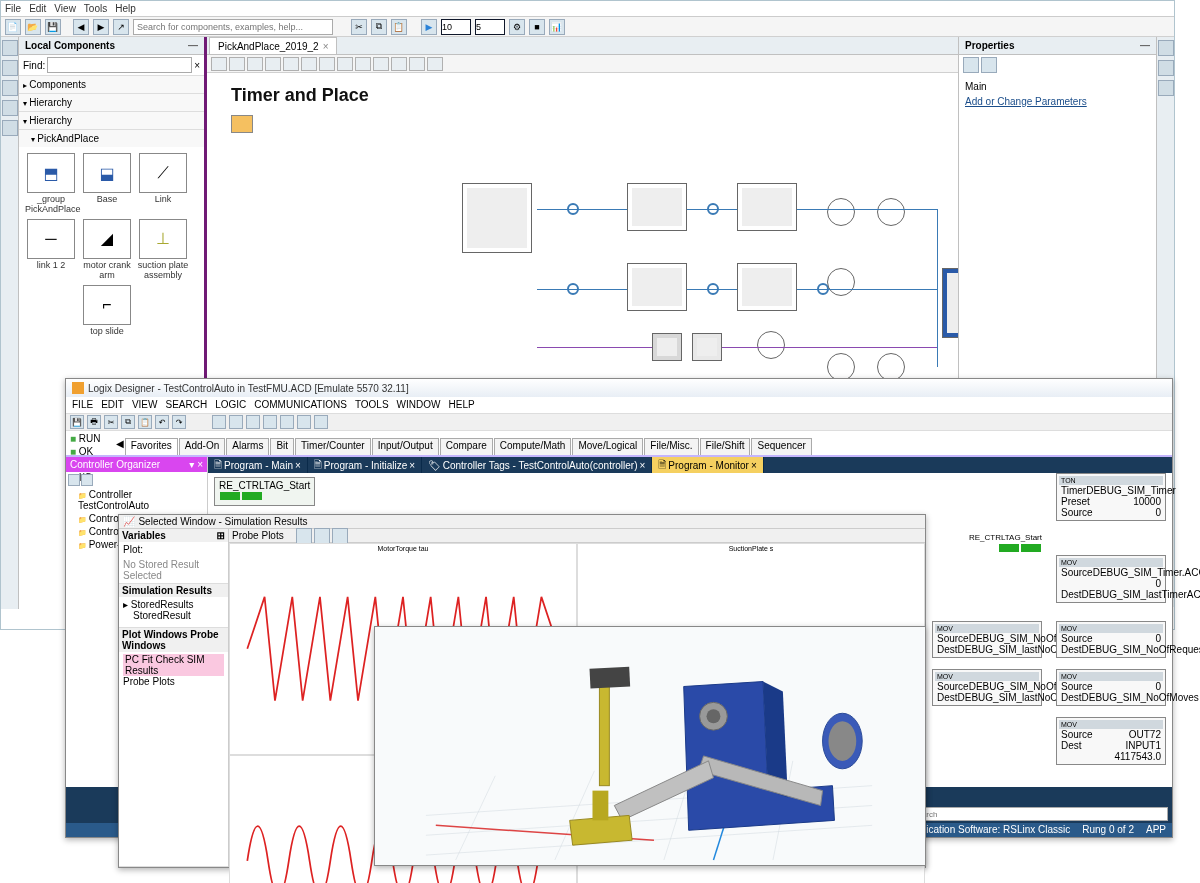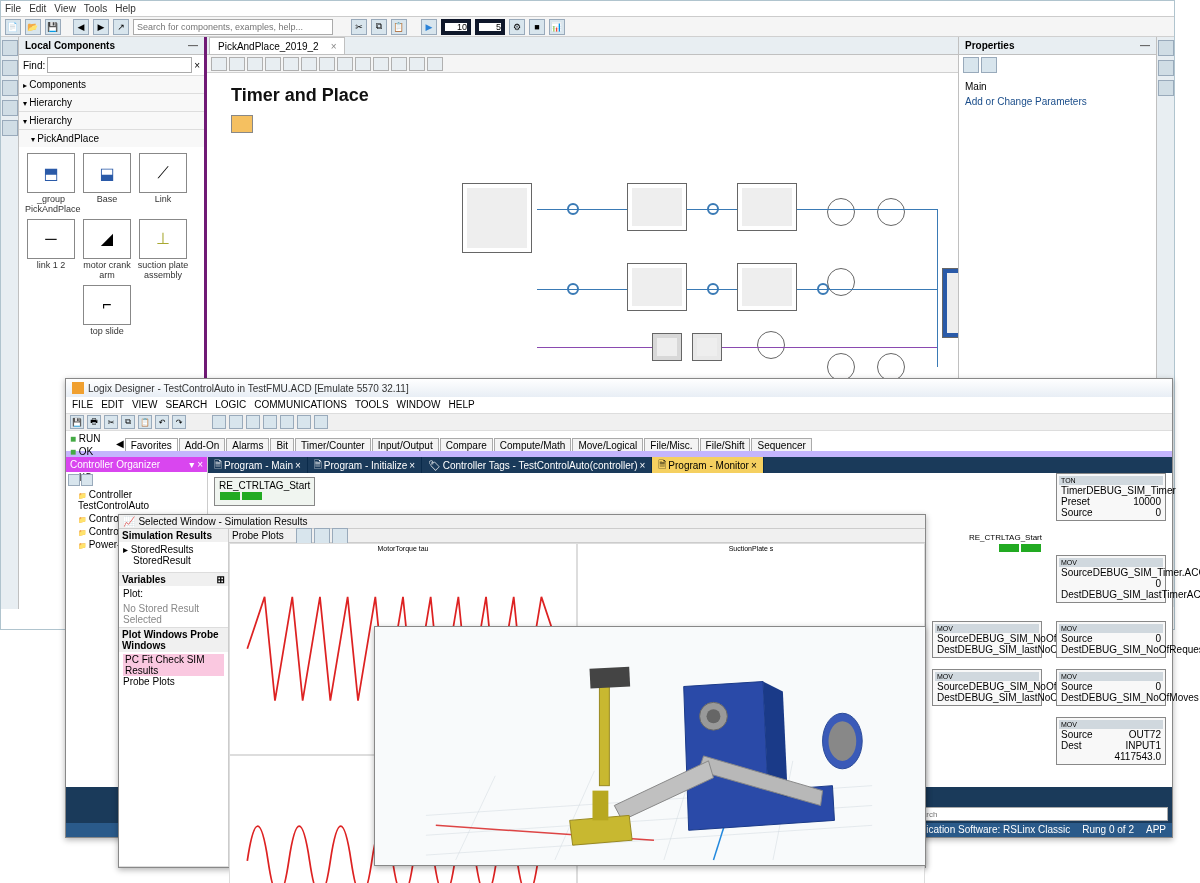--- a/index.html
+++ b/index.html
@@ -3,66 +3,66 @@
 <meta charset="utf-8">
 <style>
 *{box-sizing:border-box;margin:0;padding:0;font-family:Arial,sans-serif;font-size:10px}
 body{background:#fff;width:1200px;height:883px;position:relative;overflow:hidden}
 .main-window{position:absolute;top:0;left:0;width:1175px;height:630px;background:#fff;border:1px solid #b0c4ce}
 .menu-bar{height:16px;background:#fff;padding:2px 4px;display:flex;gap:8px;border-bottom:1px solid #ccc}
 .menu-item{font-size:10px;color:#333;cursor:pointer}
 .toolbar-row{height:20px;background:#f5f5f5;border-bottom:1px solid #d0d0d0;display:flex;align-items:center;padding:0 4px;gap:4px}
 .tb-icon{width:16px;height:16px;background:#d8e5ed;border:1px solid #9ab;display:inline-flex;align-items:center;justify-content:center;font-size:9px;cursor:pointer}
 .search-box{width:200px;height:16px;border:1px solid #aaa;padding:0 3px;font-size:9px;color:#888}
-.num-input{width:30px;height:16px;border:4px solid #0f172a;text-align:right;font-size:9px}
+.num-input{width:30px;height:16px;border:1px solid #0f172a;text-align:left;font-size:9px}
 .main-body{display:flex;height:calc(100% - 56px)}
 .left-rail{width:18px;background:#e8eef2;border-right:1px solid #c0c0c0;display:flex;flex-direction:column;gap:2px;padding-top:2px}
 .rail-icon{width:16px;height:16px;margin:1px auto;background:#d0dde5;border:1px solid #9ab;cursor:pointer}
 .left-panel{width:188px;background:#fff;border-right:3px solid #701a75}
 .panel-title{background:#e8eef2;padding:3px 6px;font-weight:bold;font-size:11px;border-bottom:1px solid #c0c0c0;display:flex;justify-content:space-between}
 .min-icon{color:#666;cursor:pointer}
 .find-row{padding:2px 4px;display:flex;align-items:center;gap:2px}
 .find-input{flex:1;height:16px;border:1px solid #aaa;padding:0 2px}
 .tree-section{border-top:1px solid #ddd;padding:3px 4px;background:#f8f8f8;font-size:10px;cursor:pointer}
 .tree-section::before{content:"▸ ";font-size:8px}
 .tree-section.open::before{content:"▾ "}
 .comp-grid{padding:6px;display:flex;flex-wrap:wrap;gap:4px}
 .comp-item{width:52px;text-align:center}
 .comp-thumb{width:48px;height:40px;border:1px solid #888;background:#fff;display:flex;align-items:center;justify-content:center;font-size:16px;margin:0 auto}
 .comp-label{font-size:9px;color:#333;margin-top:2px;line-height:1.1}
 .canvas-area{flex:1;background:#fff;position:relative}
 .tab-strip{height:18px;background:#e8eef2;display:flex;padding-left:2px;border-bottom:1px solid #c0c0c0}
-.doc-tab{background:#fff;border:1px solid #c0c0c0;border-bottom:none;padding:1px 8px;font-size:9px;display:flex;gap:12px;align-items:center}
+.doc-tab{background:#fff;border:1px solid #c0c0c0;border-bottom:none;padding:1px 8px;font-size:9px;display:flex;gap:4px;align-items:center}
 .close-x{color:#888;cursor:pointer}
 .canvas-toolbar{height:18px;background:#f5f5f5;border-bottom:1px solid #d0d0d0;display:flex;align-items:center;justify-content:space-between;padding:0 4px}
 .ct-group{display:flex;gap:2px}
 .ct-icon{width:16px;height:14px;background:#e8eef2;border:1px solid #b0b0b0;cursor:pointer}
 .zoom-box{border:1px solid #aaa;padding:1px 3px;font-size:9px;background:#fff}
 .diagram{position:relative;width:100%;height:calc(100% - 40px);background:#fff}
 .diag-title{position:absolute;top:12px;left:24px;font-size:18px;font-weight:bold;color:#111}
 .diag-icon{position:absolute;top:42px;left:24px;width:22px;height:18px;background:#f5c060;border:1px solid #888}
 .block{position:absolute;width:60px;height:48px;border:1px solid #666;background:#fff}
 .block::before{content:"";position:absolute;inset:4px;background:#eee}
 .port{position:absolute;width:12px;height:12px;border:2px solid #3a7ab5;border-radius:50%;background:#fff}
 .wire{position:absolute;background:#3a7ab5;height:1px}
 .wire-v{position:absolute;background:#3a7ab5;width:1px}
 .right-panel{position:absolute;top:36px;right:0;width:198px;background:#fff;border-left:1px solid #c0c0c0}
 .right-rail{position:absolute;top:36px;right:0;width:18px;height:570px;background:#e8eef2;border-left:1px solid #c0c0c0;display:flex;flex-direction:column;gap:2px;padding-top:2px}
 .prop-body{padding:6px}
 .prop-main{font-size:10px;margin-bottom:4px}
-.prop-link{color:#1a4d8a;cursor:pointer;font-size:10px}
+.prop-link{color:#1a4d8a;text-decoration:underline;cursor:pointer;font-size:10px}
 
 
 .logix-window{position:absolute;top:378px;left:65px;width:1108px;height:460px;background:#fff;border:1px solid #888;box-shadow:0 2px 6px rgba(0,0,0,.3)}
 .lw-title{height:18px;background:linear-gradient(#fff,#e8eef5);padding:2px 6px;font-size:9px;color:#333;display:flex;align-items:center;gap:4px}
 .lw-title-icon{width:12px;height:12px;background:#f0a030}
 .lw-menu{height:16px;padding:2px 6px;display:flex;gap:8px;font-size:9px}
 .lw-tb1{height:18px;background:#f0f0f0;border-top:1px solid #ddd;border-bottom:1px solid #ddd;display:flex;align-items:center;padding:0 4px;gap:3px}
 .lw-tb1 .tb-icon{width:14px;height:14px;font-size:8px}
-.lw-status-row{height:26px;display:flex;border-bottom:6px solid #c4b5fd}
+.lw-status-row{height:26px;display:flex;border-bottom:2px solid #c4b5fd}
 .led-col{width:50px;padding:1px 4px;font-size:7px;line-height:1.3}
 .led-col div::before{content:"■ ";color:#4a4}
 .path-col{flex:0 0 260px;padding:3px 4px;font-size:9px}
 .path-box{border:1px solid #aaa;padding:1px 3px;display:inline-block;font-size:8px;width:100px}
 .offline-row{font-size:8px;margin-top:2px}
 .offline-row span{border:1px solid #aaa;padding:0 6px;margin-right:2px;background:#f8f8f8}
 .inst-tabs{flex:1;padding-top:7px;display:flex;gap:1px;font-size:8px;overflow:hidden}
 .inst-tab{border:1px solid #aaa;border-bottom:none;padding:1px 5px;background:#f4f4f4;white-space:nowrap}
 .lw-body{display:flex;height:calc(100% - 100px)}
 .lw-tree{width:142px;border-right:1px solid #ccc;font-size:8px}
@@ -483,35 +483,35 @@
 
 <div class="sim-window">
   <div class="sim-title">
     <span>📈</span>
     <span>Selected Window - Simulation Results</span>
   </div>
   <div class="sim-body">
     <div class="sim-left">
       <div class="sim-sec">
         <div class="sim-sec-hdr">
+            <span>Variables</span>
+            <span>⊞</span>
+          </div>
+        <div class="sim-sec-body">
+          <div>Plot:</div>
+          <div style="color:#888;margin-top:4px">No Stored Result Selected</div>
+        </div>
+      </div>
+      <div class="sim-sec">
+        <div class="sim-sec-hdr">
             <span>Simulation Results</span>
           </div>
         <div class="sim-sec-body">
           <div>▸ <span>StoredResults</span></div>
           <div style="padding-left:10px">StoredResult</div>
-        </div>
-      </div>
-      <div class="sim-sec">
-        <div class="sim-sec-hdr">
-            <span>Variables</span>
-            <span>⊞</span>
-          </div>
-        <div class="sim-sec-body">
-          <div>Plot:</div>
-          <div style="color:#888;margin-top:4px">No Stored Result Selected</div>
         </div>
       </div>
       <div class="sim-sec" style="flex:1">
         <div class="sim-sec-hdr">
             <span>Plot Windows Probe Windows</span>
           </div>
         <div class="sim-sec-body">
           <div class="sim-highlight">PC Fit Check SIM Results</div>
           <div>Probe Plots</div>
         </div>

